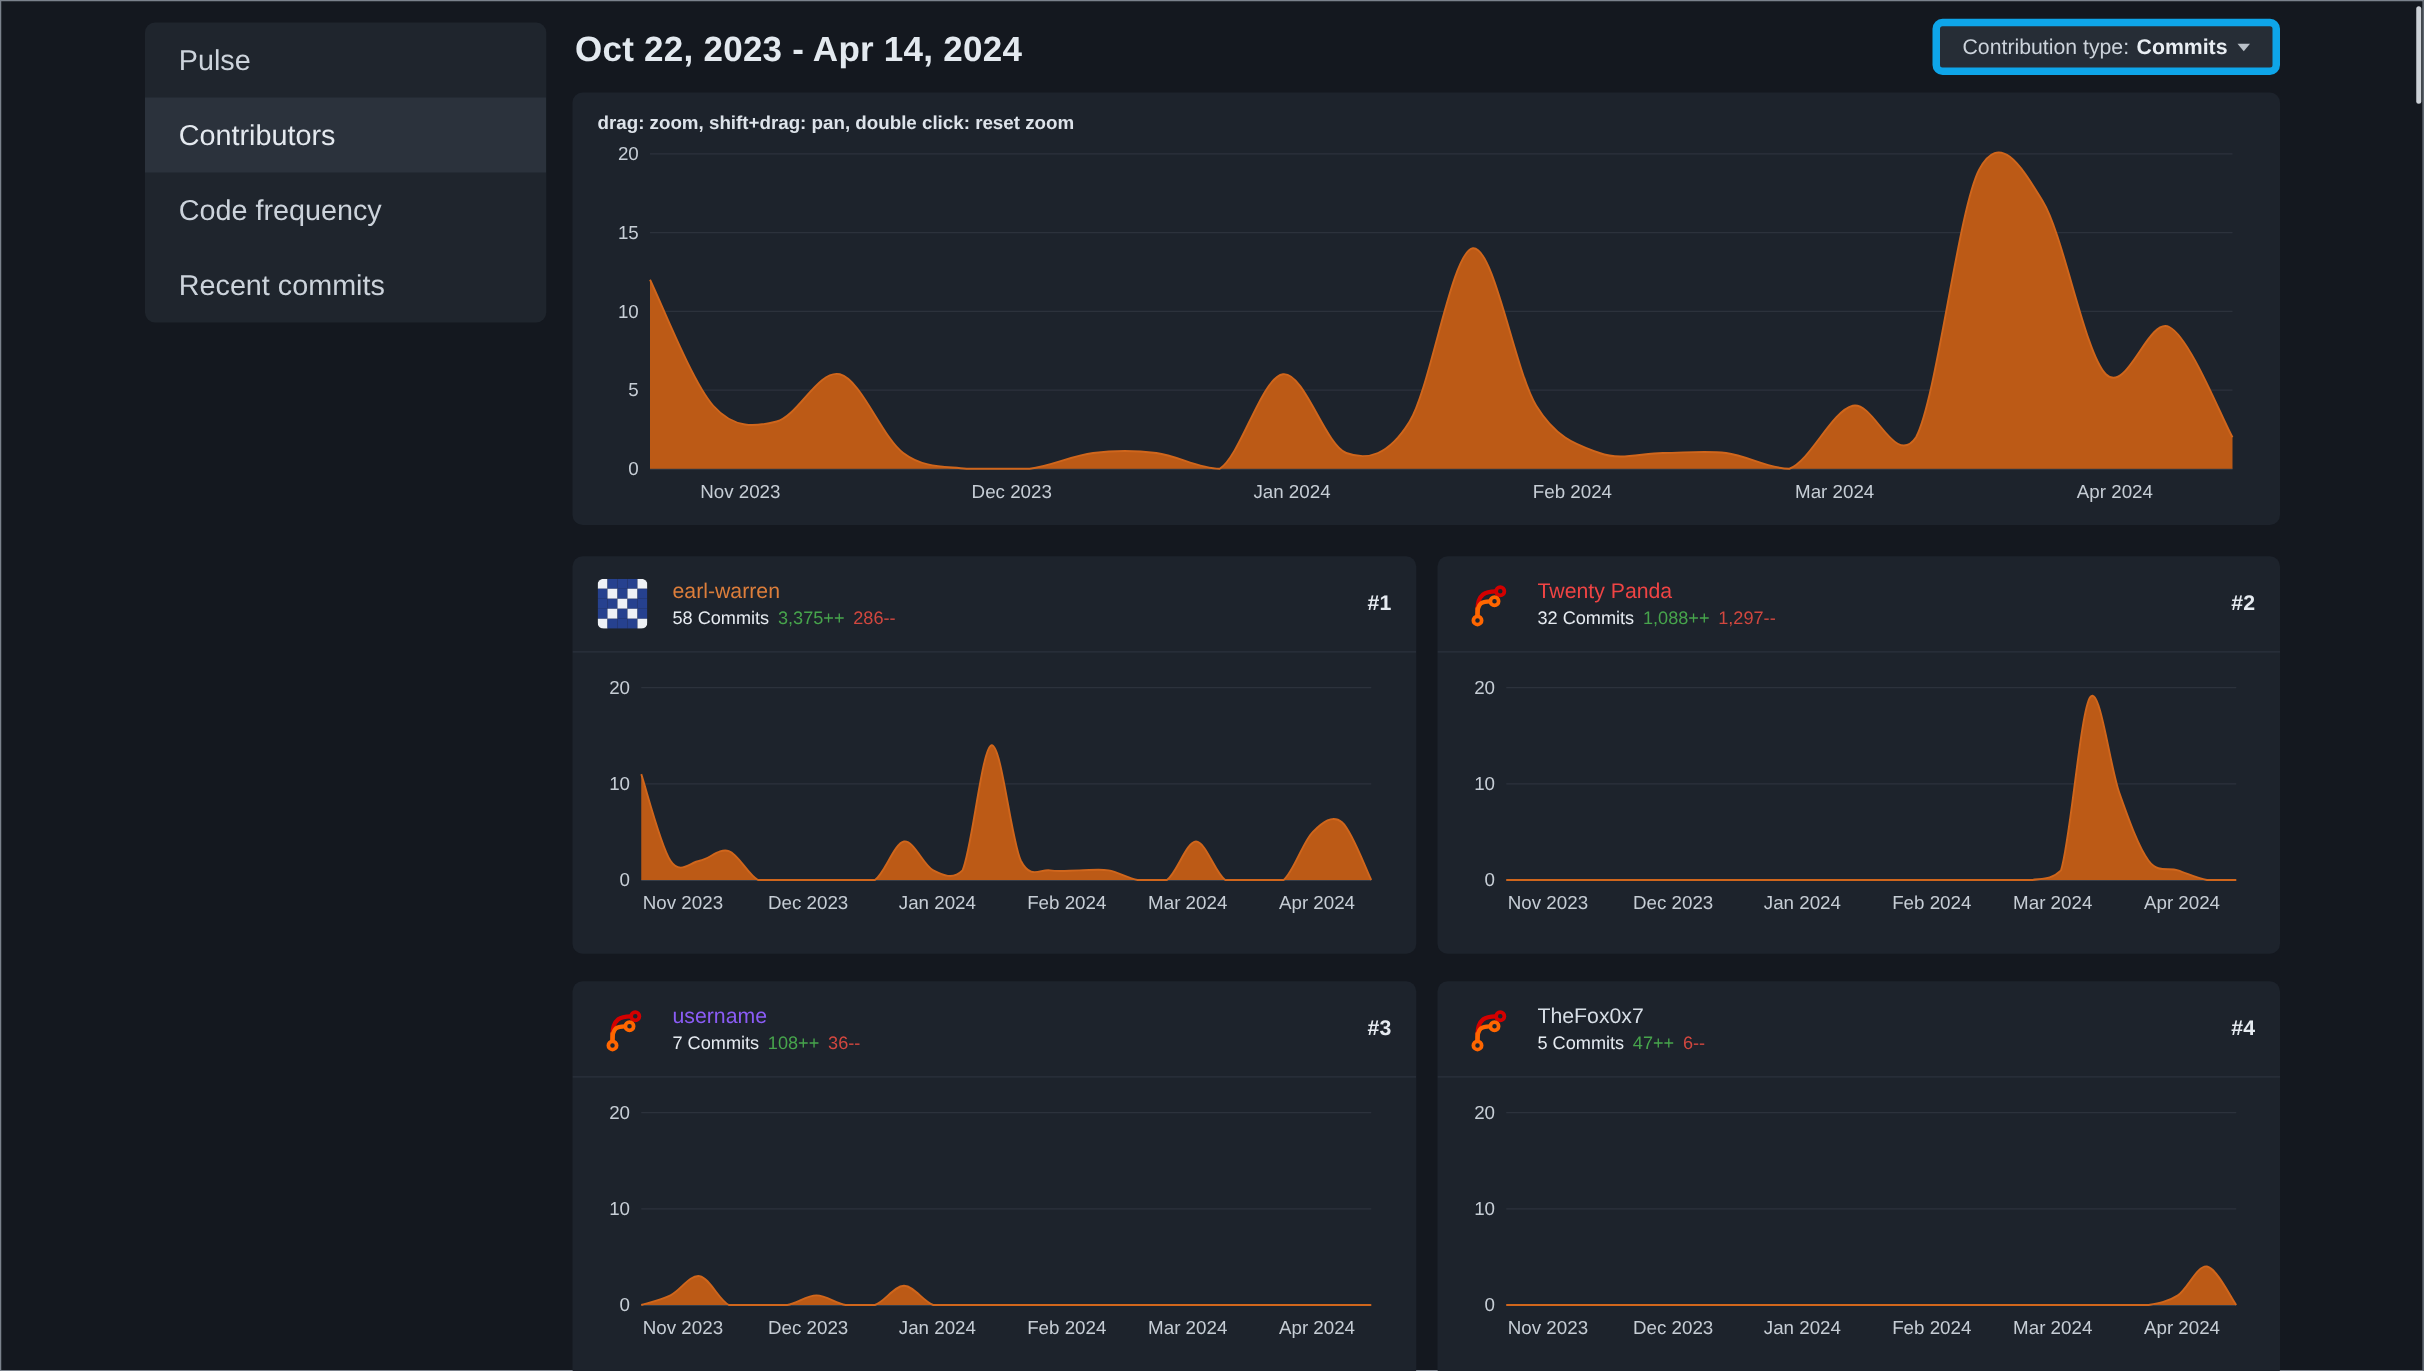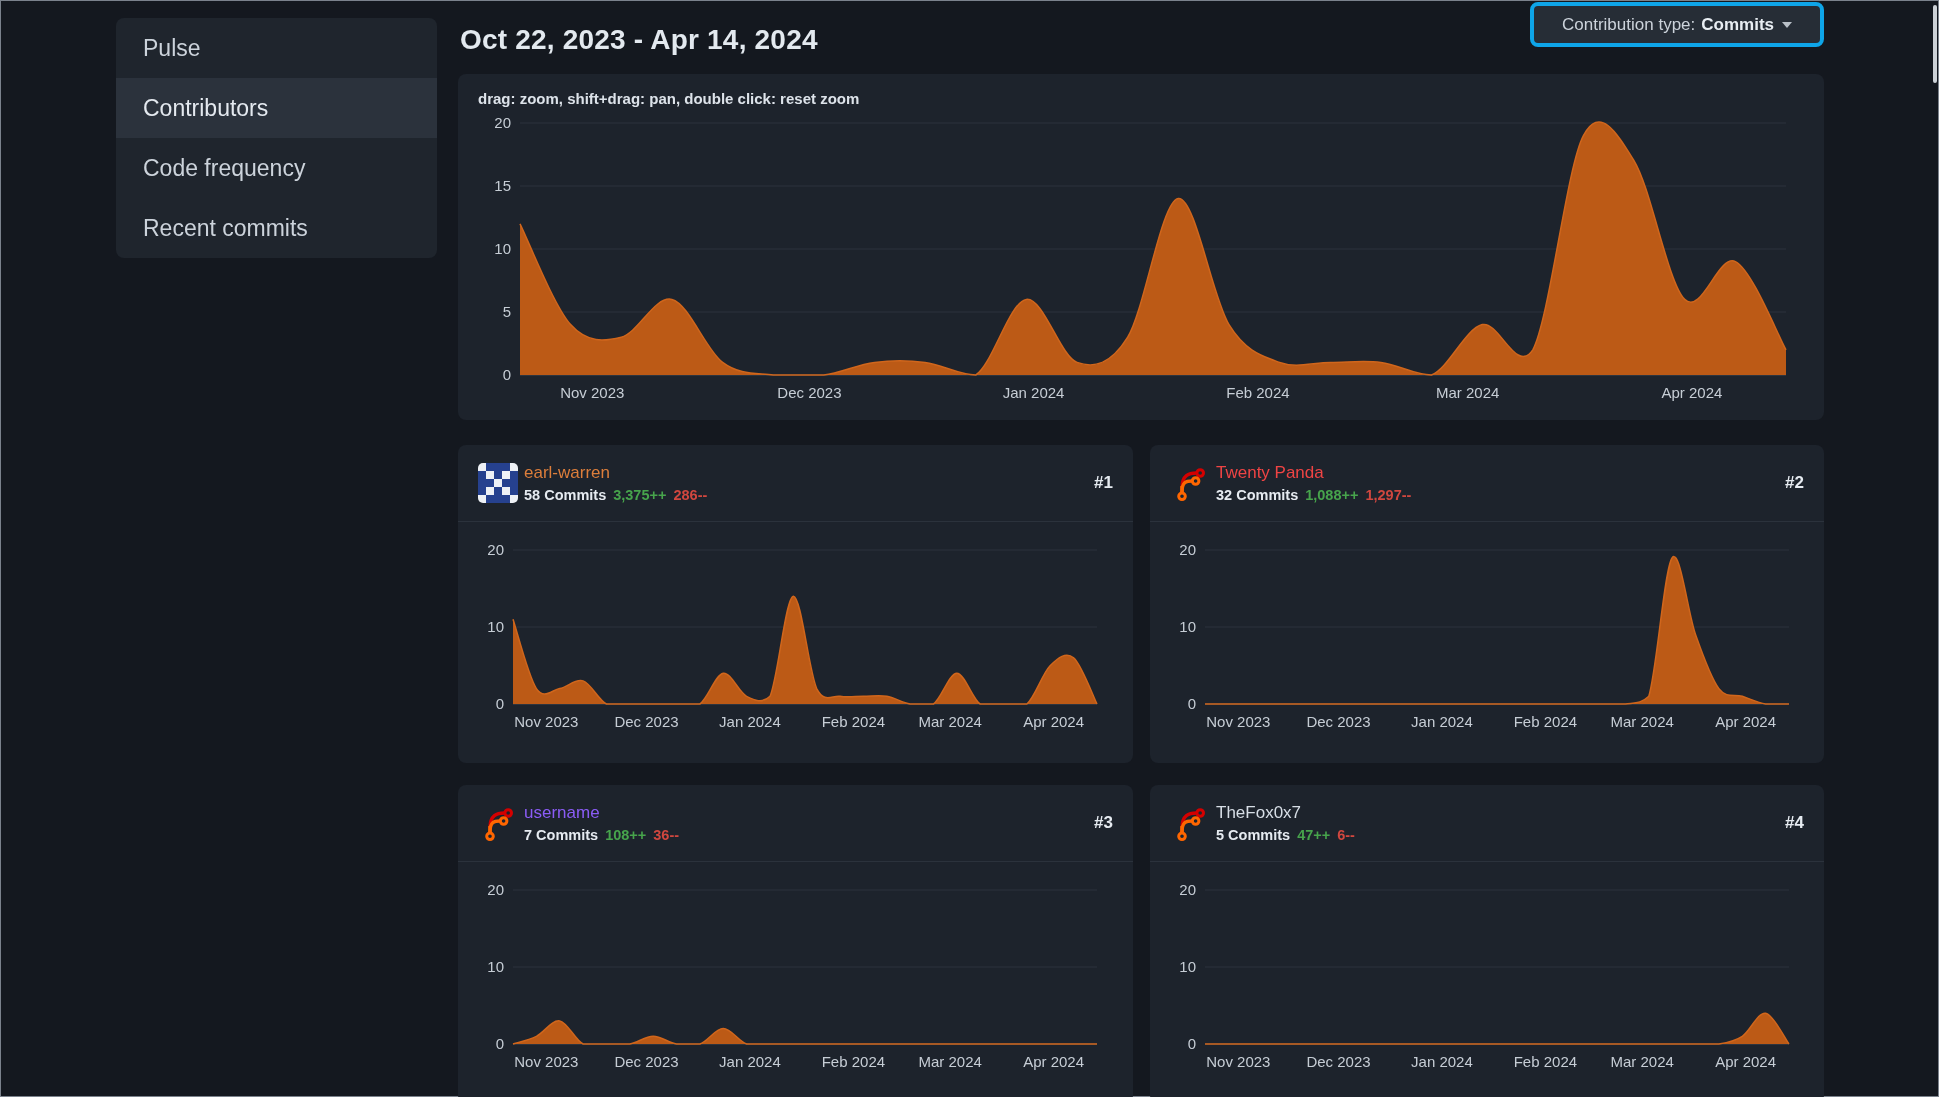--- a/index.html
+++ b/index.html
@@ -15,37 +15,37 @@
   .scroll-thumb{position:absolute;right:2px;top:5px;width:4px;height:78px;background:#ccd1d7;border-radius:2px;z-index:9}
 
   
   .sidebar{position:absolute;left:116px;top:18px;width:321px;background:var(--menu_bg,#1f252d);border-radius:8px;overflow:hidden}
   .side-item{height:60px;display:flex;align-items:center;padding:0 27px;font-size:23px;color:#ccd3db;cursor:pointer}
   .side-item.active{background:var(--menu_active_bg,#2b323c);color:#e4e9ef}
 
   
   .main{position:absolute;left:458px;top:0;width:1366px;height:1097px}
   .page-title{position:absolute;top:24px;left:2px;font-size:28px;color:#e3e9ef;letter-spacing:.2px}
-  .type-btn{position:absolute;top:2px;right:0;height:45px;display:flex;align-items:center;padding:0 28px;background:var(--button_bg,#262d36);border:4px solid #0ea5e9;border-radius:8px;font-size:17px;color:#ccd3db;cursor:pointer}
+  .type-btn{position:absolute;top:15px;right:0;height:45px;display:flex;align-items:center;padding:0 18px;background:var(--button_bg,#262d36);border:6px solid #0ea5e9;border-radius:8px;font-size:17px;color:#ccd3db;cursor:pointer}
   .type-btn .val{font-weight:700;color:#e9eef3;margin-left:6px}
   .caret{width:0;height:0;border-left:5px solid transparent;border-right:5px solid transparent;border-top:6px solid #b9c0c8;margin-left:8px}
 
   .content{position:absolute;top:74px;left:0;width:1366px}
   .main-card{background:var(--card_bg,#1d232c);border-radius:8px;height:346px;padding:16px 20px 0}
   .chart-hint{font-size:15px;font-weight:700;color:#dde3ea;height:19px}
   .main-card svg{display:block;margin-top:4px}
 
   .cards{display:grid;grid-template-columns:675px 674px;gap:22px 17px;margin-top:25px}
   .card{background:var(--card_bg,#1d232c);border-radius:8px;height:318px;overflow:hidden}
-  .card-head{display:flex;align-items:center;gap:6px;padding:18px 20px;border-bottom:1px solid #2b323c}
+  .card-head{display:flex;align-items:center;gap:20px;padding:18px 20px;border-bottom:1px solid #2b323c}
   .avatar{width:40px;height:40px;border-radius:5px;overflow:hidden;flex:none;display:block;cursor:pointer}
   .avatar svg{display:block}
   .who{display:flex;flex-direction:column;gap:4px}
   .cname{font-size:17px;text-decoration:none;cursor:pointer;color:#d7dee6}
-  .cstats{font-size:14.5px;font-weight:700;color:#e6ebf1;display:flex;gap:7px}
+  .cstats{font-size:14.5px;font-weight:400;color:#e6ebf1;display:flex;gap:7px}
   .adds{color:var(--green,#47a44c)}
   .dels{color:var(--red,#d1473f)}
   .rank{margin-left:auto;font-size:17px;font-weight:700;color:#e6ebf1}
   .card-chart{padding:6px 15px 0}
   .card-chart svg{display:block}
 </style>
 </head>
 <body>
 
 <div class="scroll-thumb"></div>

